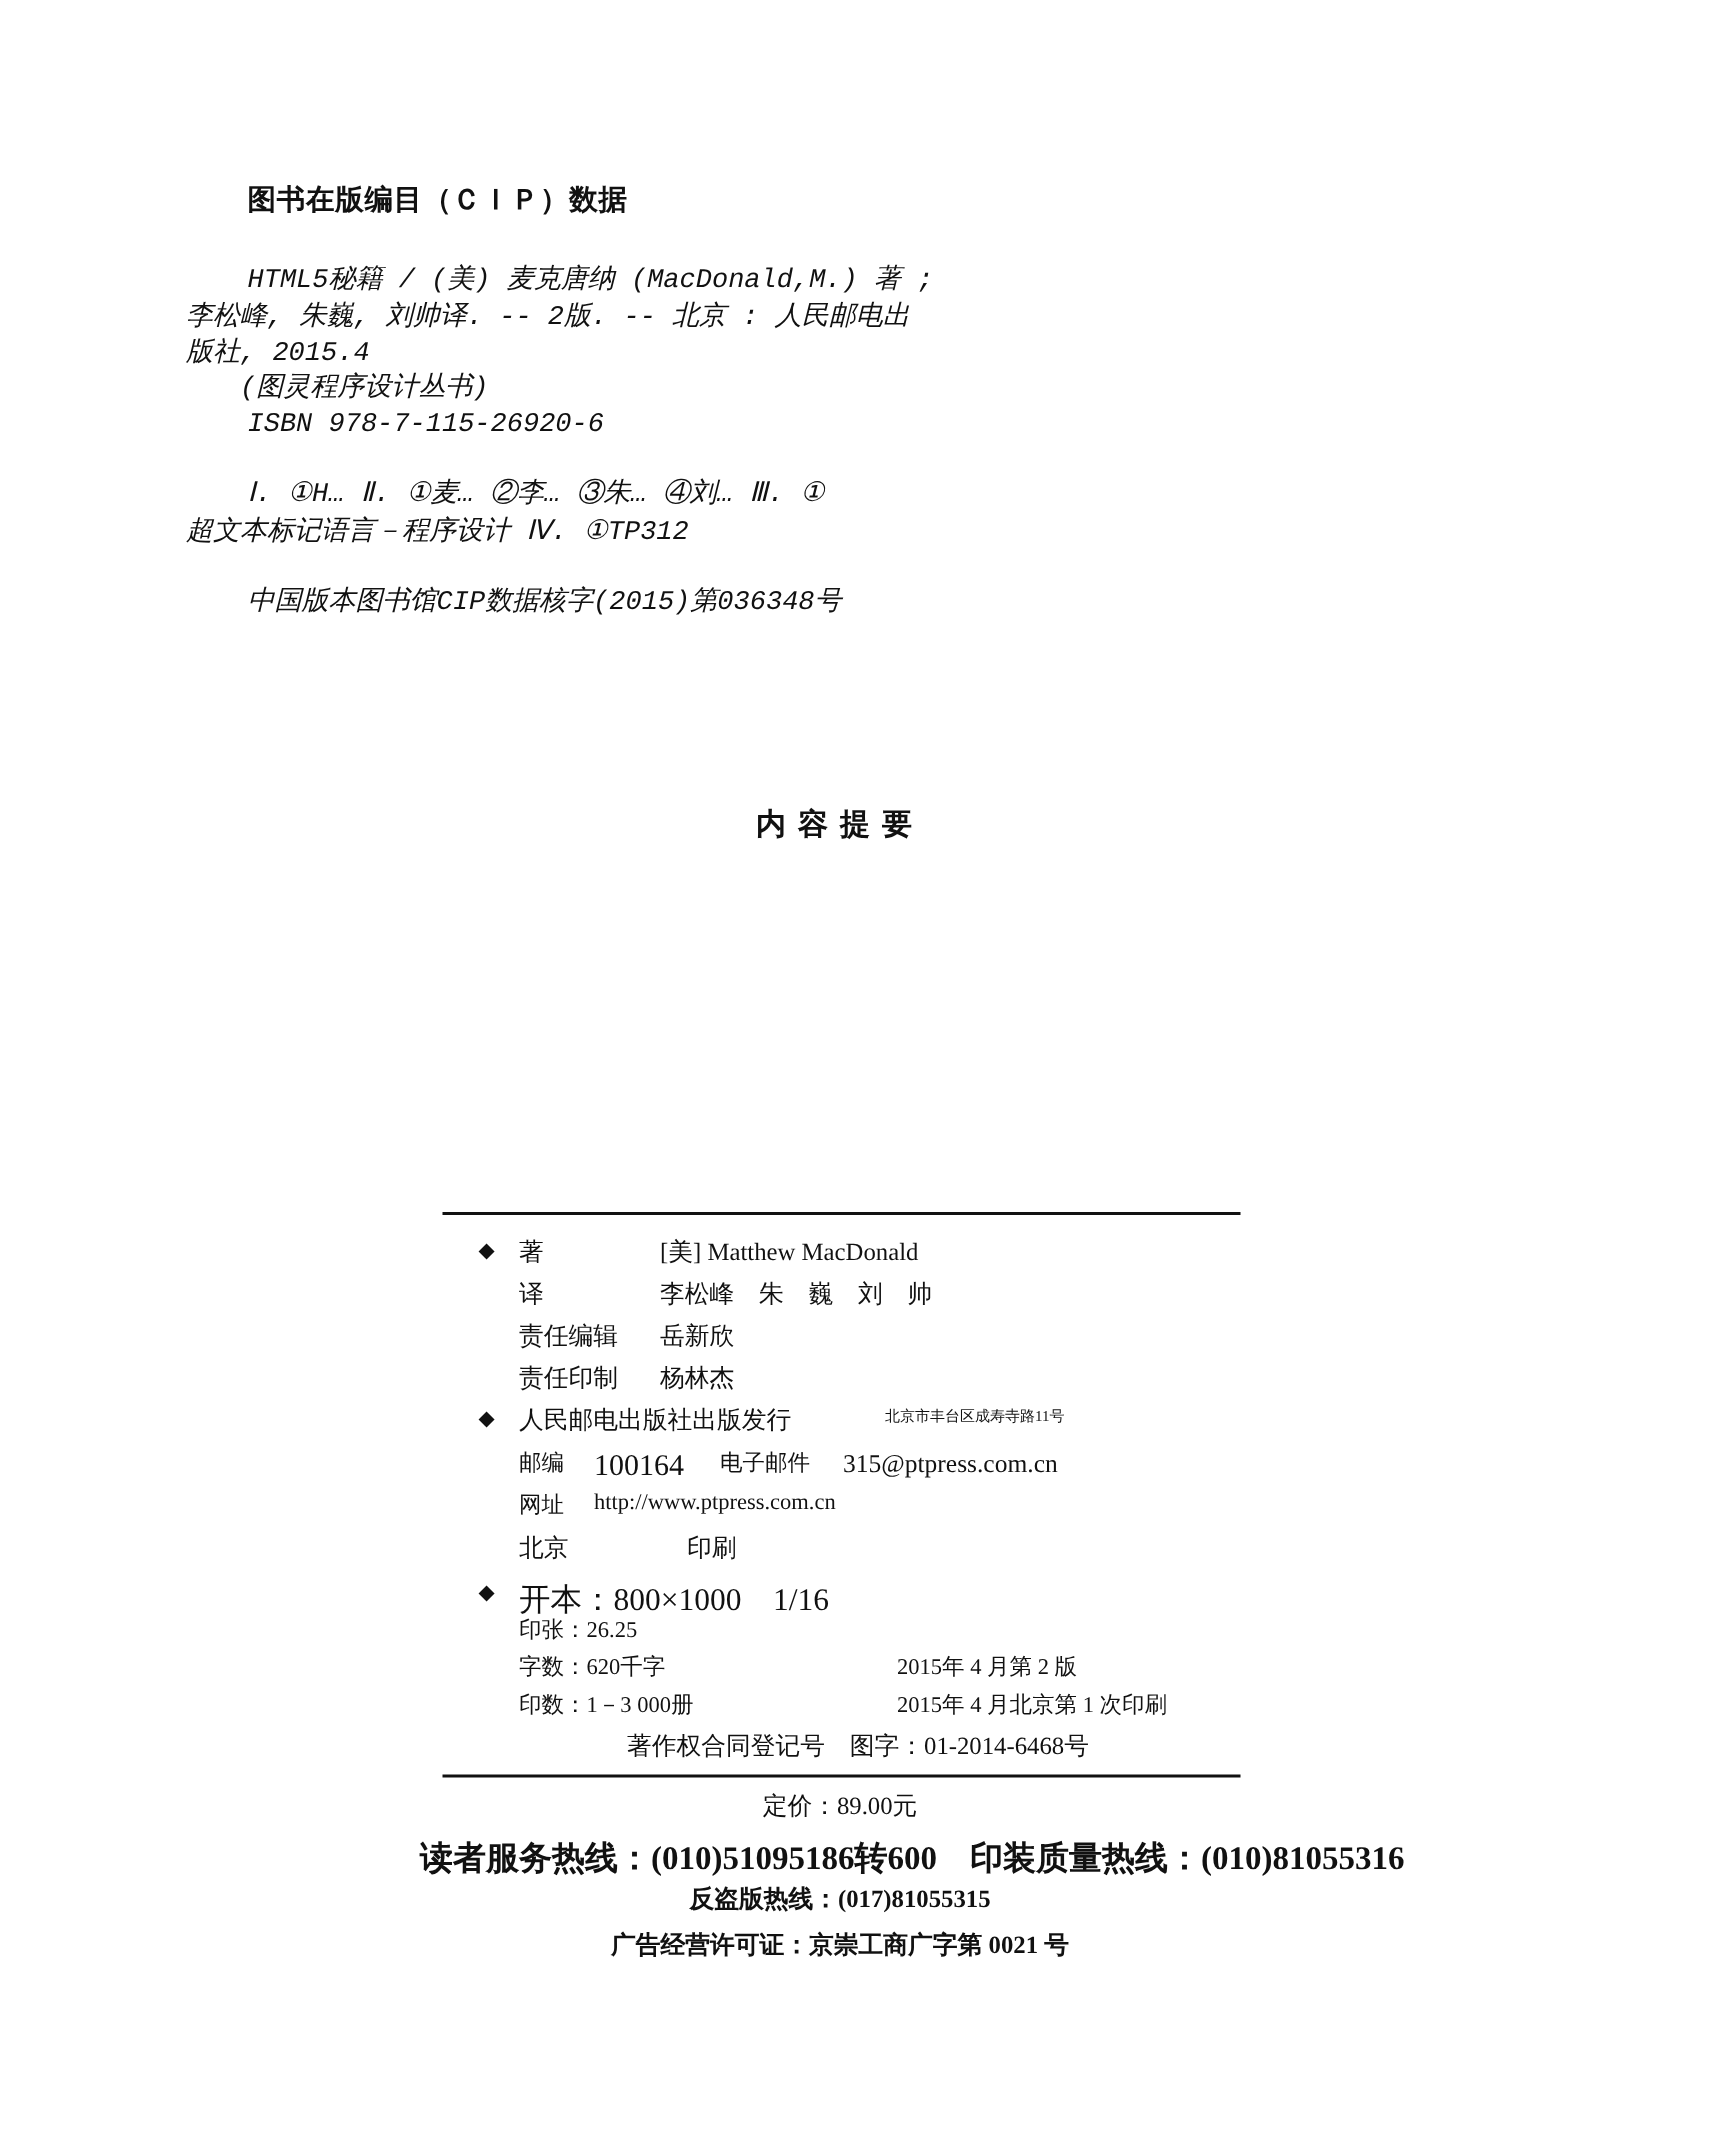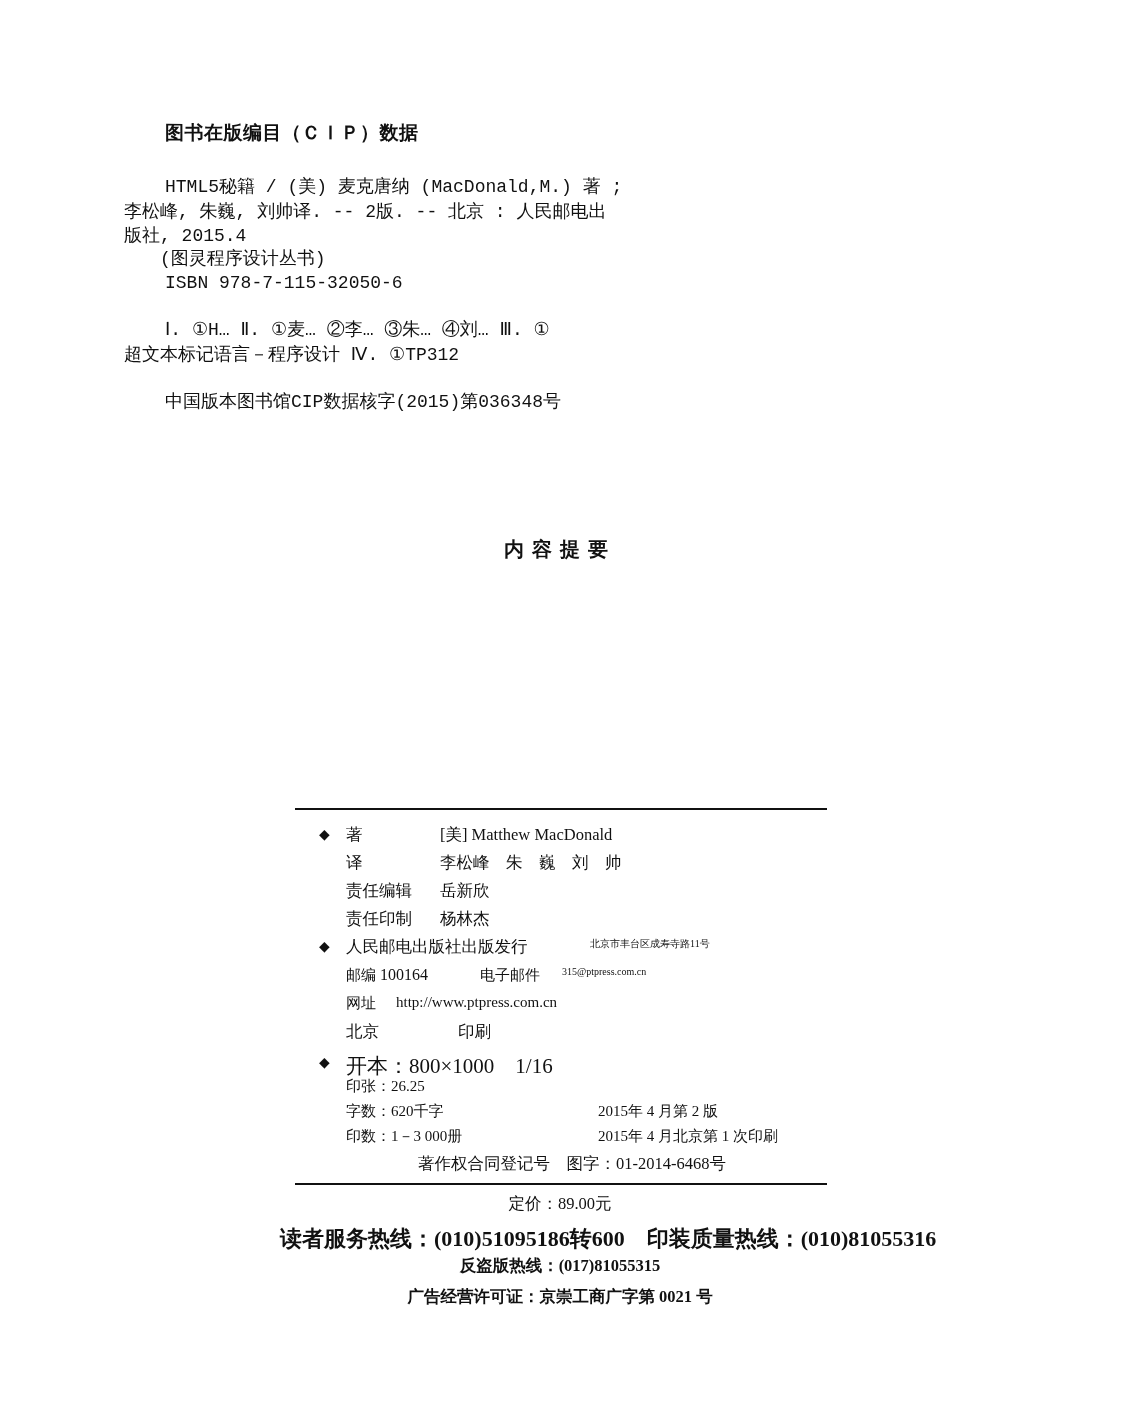--- a/index.html
+++ b/index.html
@@ -5,21 +5,21 @@
     html, body { margin: 0; padding: 0; background: #ffffff; }
     body {
       width: 1140px; height: 1423px; position: relative; overflow: hidden;
       color: #111111;
       font-family: "DejaVu Serif", "Liberation Serif", serif;
     }
     .abs { position: absolute; white-space: nowrap; }
     .cip-title { left: 165px; top: 120px; font-size: 19px; font-weight: bold; letter-spacing: 0.5px;
       font-family: "DejaVu Sans", "Liberation Sans", sans-serif; }
     .cip { font-family: "Liberation Mono", "DejaVu Sans Mono", monospace; font-size: 18px; line-height: 24px; }
-    .cip-line { position: absolute; white-space: nowrap; }
+    .cip-line { position: absolute; white-space: nowrap; font-style: italic; }
     .summary-title { left: 0; width: 1120px; text-align: center; top: 536px; font-size: 20px; font-weight: bold;
       letter-spacing: 8px; font-family: "DejaVu Sans", "Liberation Sans", sans-serif; }
     .summary { position: absolute; left: 124px; top: 576px; width: 868px; font-size: 17.2px; line-height: 29px;
       font-family: "Liberation Serif", "DejaVu Serif", serif; }
     .summary p { margin: 0; text-indent: 2em; text-align: justify; }
     .rule { position: absolute; left: 295px; width: 532px; height: 2px; background: #111; }
     .info { position: absolute; font-family: "Liberation Serif", "DejaVu Serif", serif; font-size: 16.5px; white-space: nowrap; }
     .diamond { position: absolute; left: 319px; font-size: 14px; }
     .lbl { position: absolute; left: 346px; }
     .val { position: absolute; }
@@ -30,21 +30,21 @@
 </head>
 <body>
 
 <div>
   <div class="abs cip-title">图书在版编目（ＣＩＰ）数据</div>
   <div class="cip">
     <div class="cip-line" style="left:165px;top:175px;">HTML5秘籍 / (美) 麦克唐纳 (MacDonald,M.) 著 ;</div>
     <div class="cip-line" style="left:124px;top:200px;">李松峰, 朱巍, 刘帅译. -- 2版. -- 北京 : 人民邮电出</div>
     <div class="cip-line" style="left:124px;top:224px;">版社, 2015.4</div>
     <div class="cip-line" style="left:160px;top:247px;">(图灵程序设计丛书)</div>
-    <div class="cip-line" style="left:165px;top:271px;">ISBN 978-7-115-32050-6</div>
+    <div class="cip-line" style="left:165px;top:271px;">ISBN 978-7-115-26920-6</div>
     <div class="cip-line" style="left:165px;top:318px;">Ⅰ. ①H… Ⅱ. ①麦… ②李… ③朱… ④刘… Ⅲ. ①</div>
     <div class="cip-line" style="left:124px;top:343px;">超文本标记语言－程序设计 Ⅳ. ①TP312</div>
     <div class="cip-line" style="left:165px;top:390px;">中国版本图书馆CIP数据核字(2015)第036348号</div>
   </div>
 </div>
 
 <div class="abs summary-title">内容提要</div>
 <div class="summary">
 </div>
 
@@ -58,23 +58,23 @@
   <span class="val" style="left:440px;top:852px;">李松峰　朱　巍　刘　帅</span>
   <span class="lbl" style="top:880px;">责任编辑</span>
   <span class="val" style="left:440px;top:880px;">岳新欣</span>
   <span class="lbl" style="top:908px;">责任印制</span>
   <span class="val" style="left:440px;top:908px;">杨林杰</span>
 
   <span class="diamond" style="top:938px;">◆</span>
   <span class="lbl" style="top:936px;">人民邮电出版社出版发行</span>
   <span class="val" style="left:590px;top:937px;font-size:10px;">北京市丰台区成寿寺路11号</span>
   <span class="lbl" style="top:966px;font-size:15px;">邮编</span>
-  <span class="val" style="left:380px;top:966px;font-size:16px;">100164</span>
+  <span class="val" style="left:396px;top:966px;font-size:20px;">100164</span>
   <span class="val" style="left:480px;top:966px;font-size:15px;font-family:Liberation Mono, monospace;">电子邮件</span>
-  <span class="val" style="left:562px;top:966px;font-size:10px;text-align:right;">315@ptpress.com.cn</span>
+  <span class="val" style="left:562px;top:966px;font-size:17px;text-align:right;">315@ptpress.com.cn</span>
   <span class="lbl" style="top:994px;font-size:15px;">网址</span>
   <span class="val" style="left:396px;top:994px;font-size:15px;">http://www.ptpress.com.cn</span>
   <span class="lbl" style="top:1021px;">北京</span>
   <span class="val" style="left:458px;top:1021px;">印刷</span>
 
   <span class="diamond" style="top:1054px;">◆</span>
   <span class="lbl" style="top:1052px;font-size:21px;">开本：800×1000　1/16</span>
   <span class="lbl" style="top:1077px;font-size:15px;">印张：26.25</span>
   <span class="lbl" style="top:1102px;font-size:15px;">字数：620千字</span>
   <span class="val" style="left:598px;top:1102px;font-size:15px;">2015年 4 月第 2 版</span>

